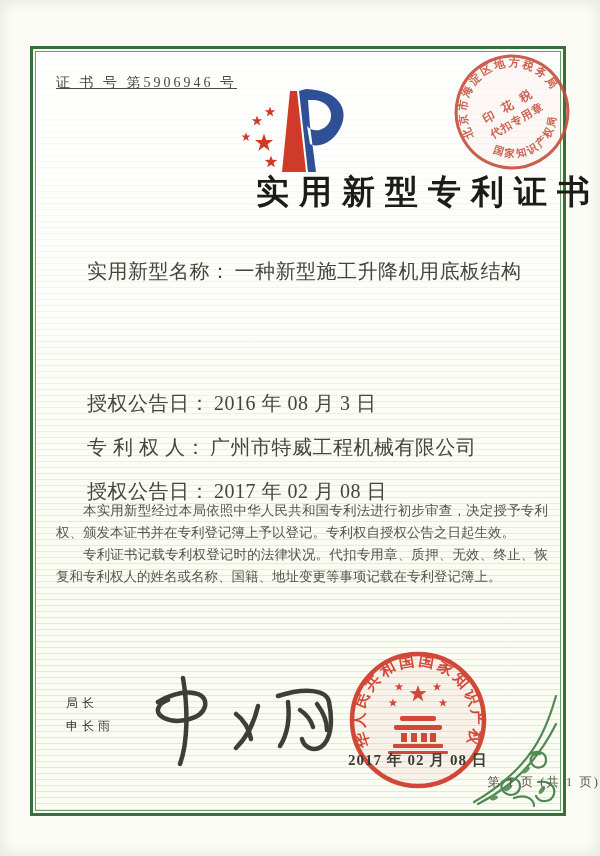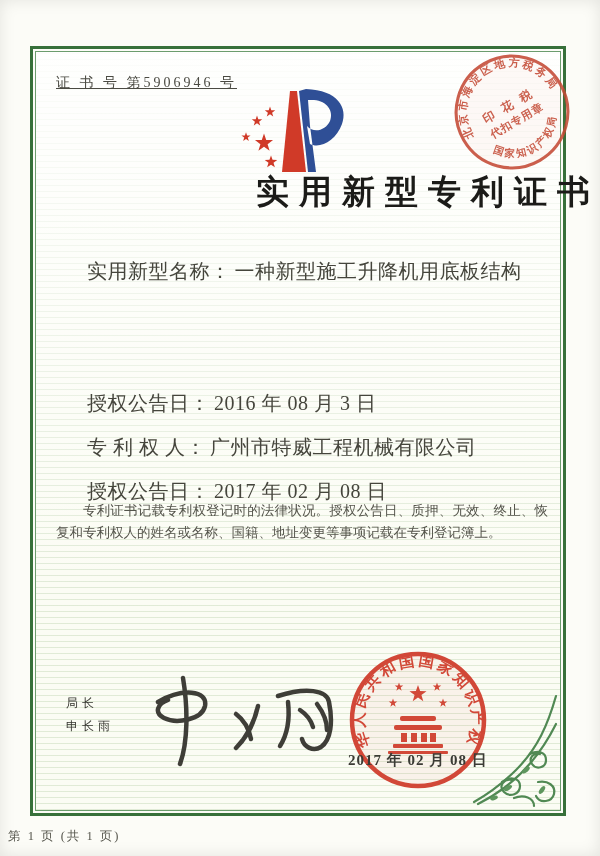--- a/index.html
+++ b/index.html
@@ -18,21 +18,21 @@
   .field .fvalue{margin-left:4px;}
   .paras{position:absolute;left:56px;right:52px;top:500px;z-index:3;font-size:13.5px;line-height:1.62;
          color:#54544b;text-align:justify;}
   .paras p{margin:0;text-indent:2em;}
   .director{position:absolute;left:66px;top:692px;z-index:4;font-size:12px;letter-spacing:4px;color:#33332d;line-height:1.9;}
   .sig{position:absolute;left:130px;top:662px;width:220px;height:112px;z-index:5;}
   .sr{position:absolute;width:1px;height:1px;overflow:hidden;clip:rect(0 0 0 0);white-space:nowrap;}
   .gov-seal{position:absolute;left:330px;top:632px;width:176px;height:176px;z-index:4;opacity:0.93;}
   .issue-date{position:absolute;left:348px;top:751px;z-index:6;font-size:15px;font-weight:600;
               letter-spacing:1px;color:#3b3b35;white-space:nowrap;}
-  .footer{position:absolute;left:0;right:0;top:828px;text-align:left;font-size:12.5px;
+  .footer{position:absolute;left:0;right:0;top:774px;text-align:right;font-size:12.5px;
           letter-spacing:2px;color:#55554c;z-index:3;padding-left:8px;}
   .tax-stamp{position:absolute;left:450px;top:50px;width:124px;height:124px;z-index:5;
              transform:rotate(-30deg);opacity:0.88;}
   .ornament{position:absolute;left:468px;top:690px;width:94px;height:124px;z-index:2;opacity:0.9;}
 </style>
 </head>
 <body>
 
 <div class="paper">
 
@@ -82,21 +82,22 @@
     <span class="flabel">授权公告日：</span><span class="fvalue">2016 年 08 月 3 日</span>
   </div>
   <div class="field" style="top:434px">
     <span class="flabel">专 利 权 人：</span><span class="fvalue">广州市特威工程机械有限公司</span>
   </div>
   <div class="field" style="top:478px">
     <span class="flabel">授权公告日：</span><span class="fvalue">2017 年 02 月 08 日</span>
   </div>
 
   <div class="paras">
-    <p>专利证书记载专利权登记时的法律状况。授权公告日、质押、无效、终止、恢复和专利权人的姓名或名称、国籍、地址变更等事项记载在专利登记簿上。</p>
+    <p>本实用新型经过本局依照中华人民共和国专利法进行初步审查，决定授予专利权、颁发本证书并在专利登记簿上予以登记。专利权自授权公告之日起生效。</p>
+    <p>专利证书记载专利权登记时的法律状况。代扣专用章、质押、无效、终止、恢复和专利权人的姓名或名称、国籍、地址变更等事项记载在专利登记簿上。</p>
   </div>
 
   <div class="director">
     <div>局长</div>
     <div>申长雨</div>
   </div>
 
   <div class="sig">
     <span class="sr">申长雨</span>
     <svg viewBox="0 0 220 112" width="220" height="112">

